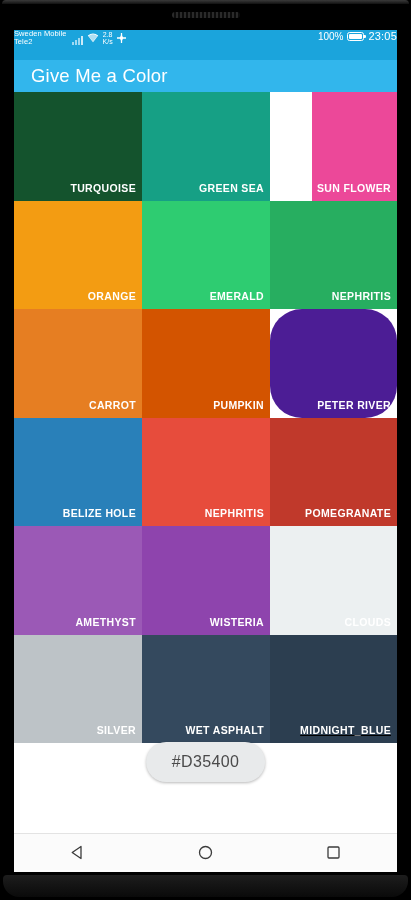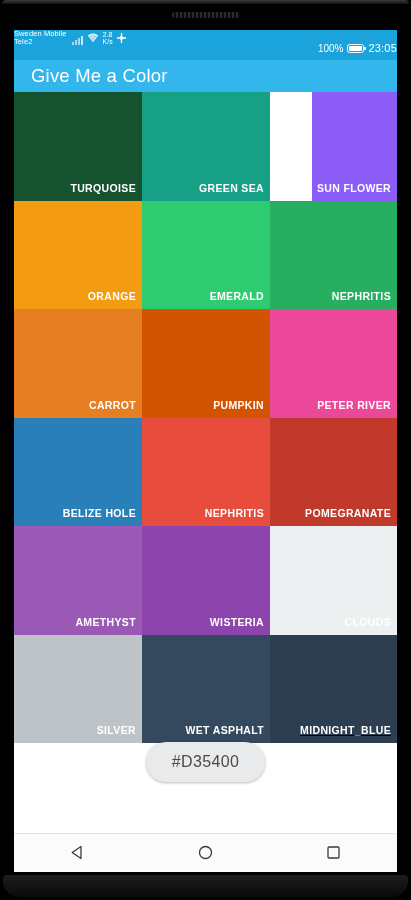--- a/index.html
+++ b/index.html
@@ -61,21 +61,21 @@
   .sb-left { display:flex; align-items:center; gap:5px; flex:1; }
   .carrier { line-height:1.05; font-size:7.5px; letter-spacing:.1px; white-space:pre-line; }
   .sb-icons { display:flex; align-items:flex-end; gap:4px; }
   .signal-bars { display:flex; align-items:flex-end; gap:1px; height:9px; }
   .signal-bars i { display:block; width:2px; background:#9fd9f2; }
   .signal-bars i:nth-child(1){height:3px;}
   .signal-bars i:nth-child(2){height:5px;}
   .signal-bars i:nth-child(3){height:7px;}
   .signal-bars i:nth-child(4){height:9px;background:#cdeaf8;}
   .netspeed { font-size:7px; line-height:1.0; text-align:center; }
-  .sb-right { display:flex; align-items:center; gap:4px; font-size:10px;margin-top:12px; }
+  .sb-right { display:flex; align-items:center; gap:4px; font-size:10px; }
   .battery {
     position:relative; width:17px; height:9px;
     border:1.3px solid #fff; border-radius:2.5px;
     display:flex; align-items:center; padding:1px;
   }
   .battery::after {
     content:""; position:absolute; right:-3px; top:2.2px;
     width:2px; height:3.5px; background:#fff; border-radius:0 1px 1px 0;
   }
   .battery .fill { width:100%; height:100%; background:#fff; border-radius:1px; }
@@ -191,39 +191,39 @@
       <div id="app-title">Give Me a Color</div>
     </div>
 
     <div id="grid">
         <div class="cell" style="background: #14532d;">
           <span class="cell-label" style="color: rgb(255, 255, 255);">TURQUOISE</span>
         </div>
         <div class="cell" style="background: rgb(22, 160, 133);">
           <span class="cell-label" style="color: rgb(255, 255, 255);">GREEN SEA</span>
         </div>
-        <div class="cell" style="background: #8b5cf6; margin-left: 42px;">
+        <div class="cell" style="background: #ec4899; margin-left: 42px;">
           <span class="cell-label" style="color: rgb(255, 255, 255);">SUN FLOWER</span>
         </div>
         <div class="cell" style="background: rgb(243, 156, 18);">
           <span class="cell-label" style="color: rgb(255, 255, 255);">ORANGE</span>
         </div>
         <div class="cell" style="background: rgb(46, 204, 113);">
           <span class="cell-label" style="color: rgb(255, 255, 255);">EMERALD</span>
         </div>
         <div class="cell" style="background: rgb(39, 174, 96);">
           <span class="cell-label" style="color: rgb(255, 255, 255);">NEPHRITIS</span>
         </div>
         <div class="cell" style="background: rgb(230, 126, 34);">
           <span class="cell-label" style="color: rgb(255, 255, 255);">CARROT</span>
         </div>
         <div class="cell" style="background: rgb(211, 84, 0);">
           <span class="cell-label" style="color: rgb(255, 255, 255);">PUMPKIN</span>
         </div>
-        <div class="cell" style="background: #ec4899;">
+        <div class="cell" style="background: #4c1d95; border-radius: 32px;">
           <span class="cell-label" style="color: rgb(255, 255, 255);">PETER RIVER</span>
         </div>
         <div class="cell" style="background: rgb(41, 128, 185);">
           <span class="cell-label" style="color: rgb(255, 255, 255);">BELIZE HOLE</span>
         </div>
         <div class="cell" style="background: rgb(231, 76, 60);">
           <span class="cell-label" style="color: rgb(255, 255, 255);">NEPHRITIS</span>
         </div>
         <div class="cell" style="background: rgb(192, 57, 43);">
           <span class="cell-label" style="color: rgb(255, 255, 255);">POMEGRANATE</span>

